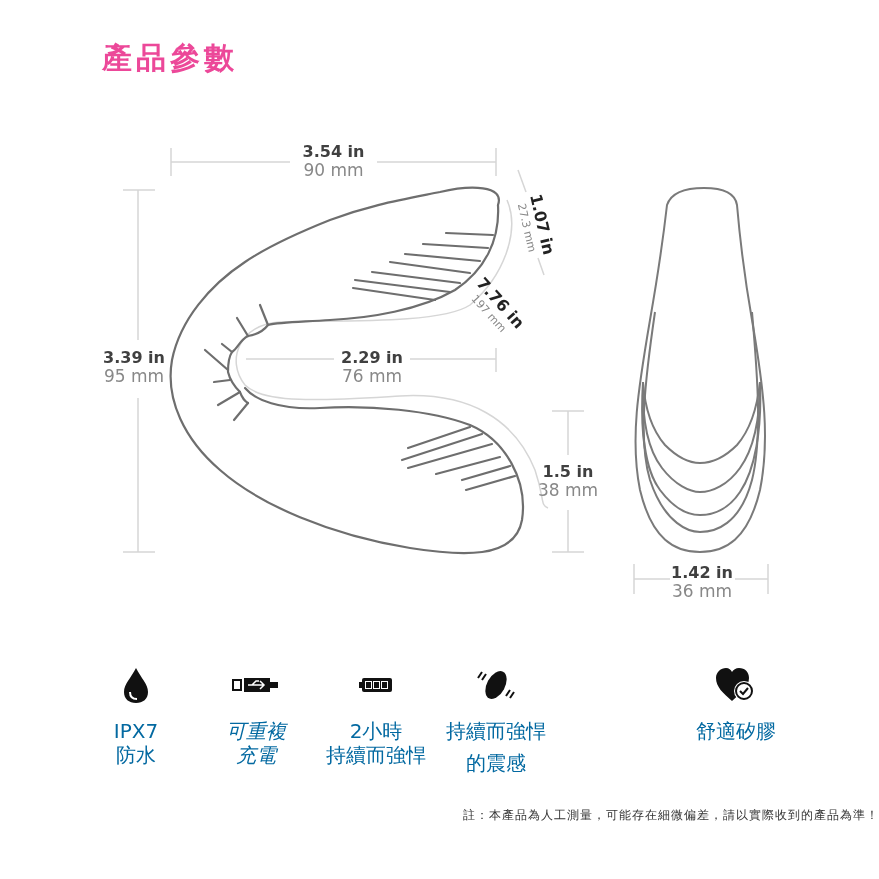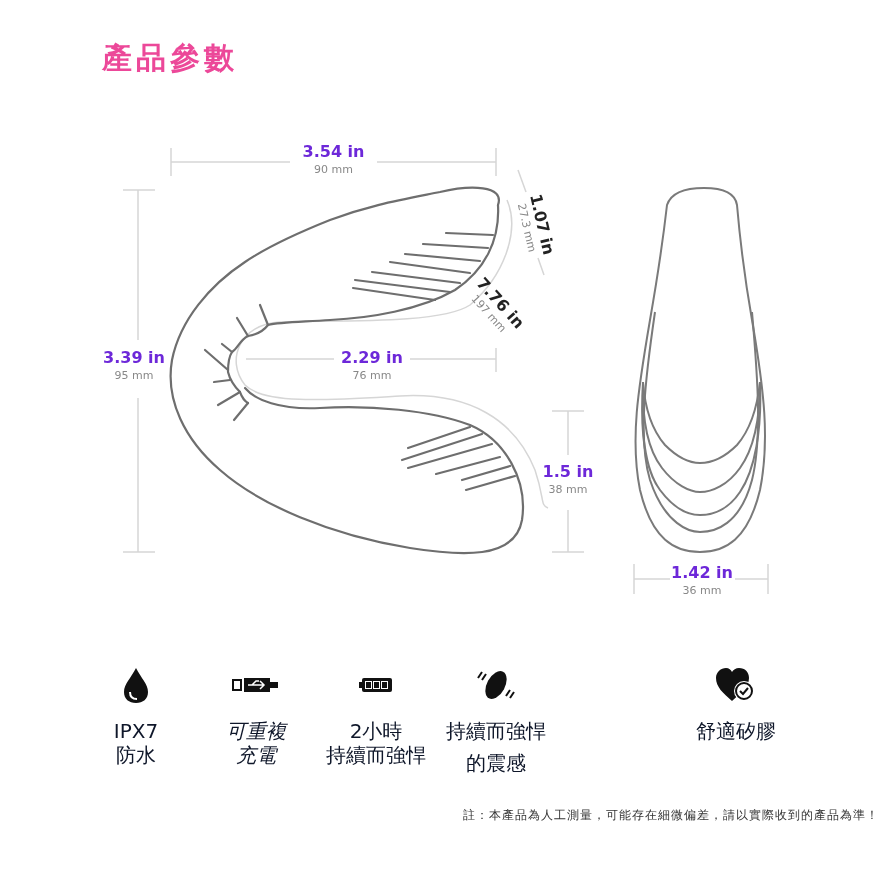--- a/index.html
+++ b/index.html
@@ -2,29 +2,29 @@
 <html><head>
 <meta charset="utf-8">
 <style>
   html, body { margin: 0; padding: 0; background: #ffffff; }
   body { width: 879px; height: 879px; position: relative; overflow: hidden;
          font-family: "DejaVu Sans", "Liberation Sans", sans-serif; color: #1a1a1a; }
   .title { position: absolute; left: 102px; top: 38px; font-size: 30px; font-weight: bold;
            letter-spacing: 4px; color: #ec4899; }
   svg.diagram { position: absolute; left: 0; top: 0; }
   .lbl { position: absolute; text-align: center; }
-  .lbl .in { font-size: 16px; color: #6d28d9; font-weight: 600; line-height: 20px; }
-  .lbl .mm { font-size: 11px; color: #888; line-height: 16px; }
+  .lbl .in { font-size: 16px; color: #404040; font-weight: 600; line-height: 20px; }
+  .lbl .mm { font-size: 17px; color: #888; line-height: 16px; }
   .rot { position: absolute; transform-origin: center center; text-align: center; white-space: nowrap; }
   .rot .in { font-size: 16px; color: #222; font-weight: 600; line-height: 18px; }
   .rot .mm { font-size: 11px; color: #888; line-height: 14px; }
   .features { position: absolute; left: 80px; top: 665px; width: 720px; height: 120px; }
   .feat { position: absolute; top: 0; width: 140px; text-align: center; }
   .feat .icon { height: 40px; display: flex; align-items: center; justify-content: center; }
-  .feat .label { margin-top: 14px; font-size: 20px; line-height: 24px; color: #0f172a; }
+  .feat .label { margin-top: 14px; font-size: 20px; line-height: 24px; color: #0369a1; }
   .note { position: absolute; left: 0; width: 879px; top: 807px; text-align: right;
           font-size: 12px; color: #333; letter-spacing: 1px; }
 </style>
 </head>
 <body>
 
 <div class="title">產品參數</div>
 
 <svg class="diagram" width="879" height="640" viewBox="0 0 879 640">
 

